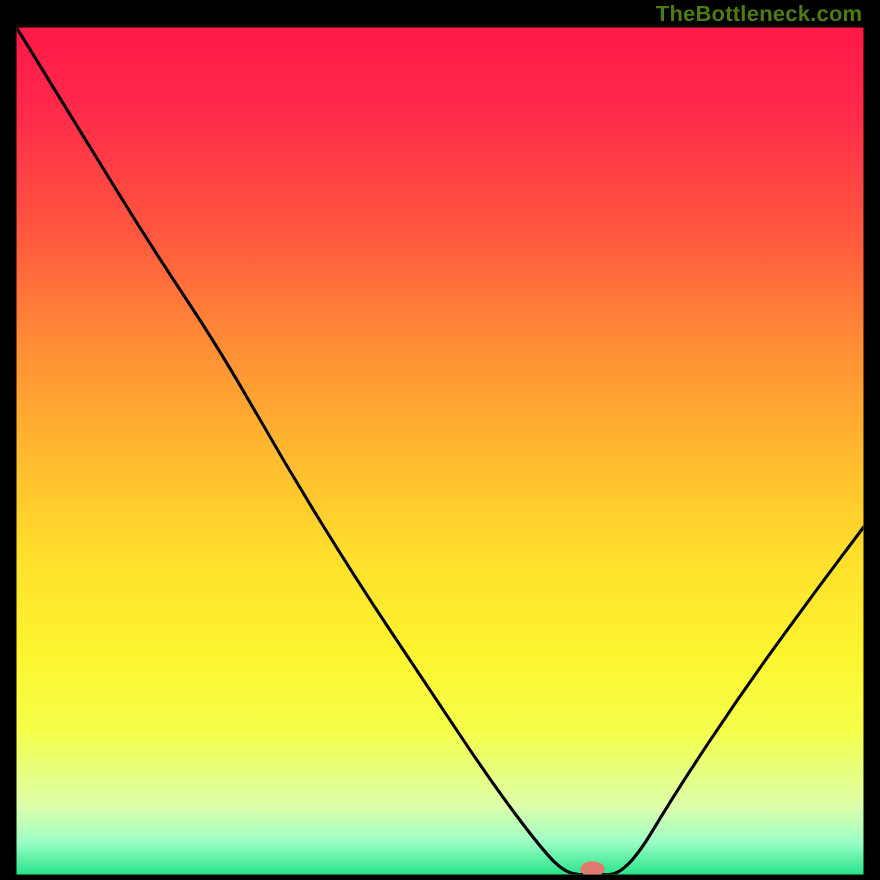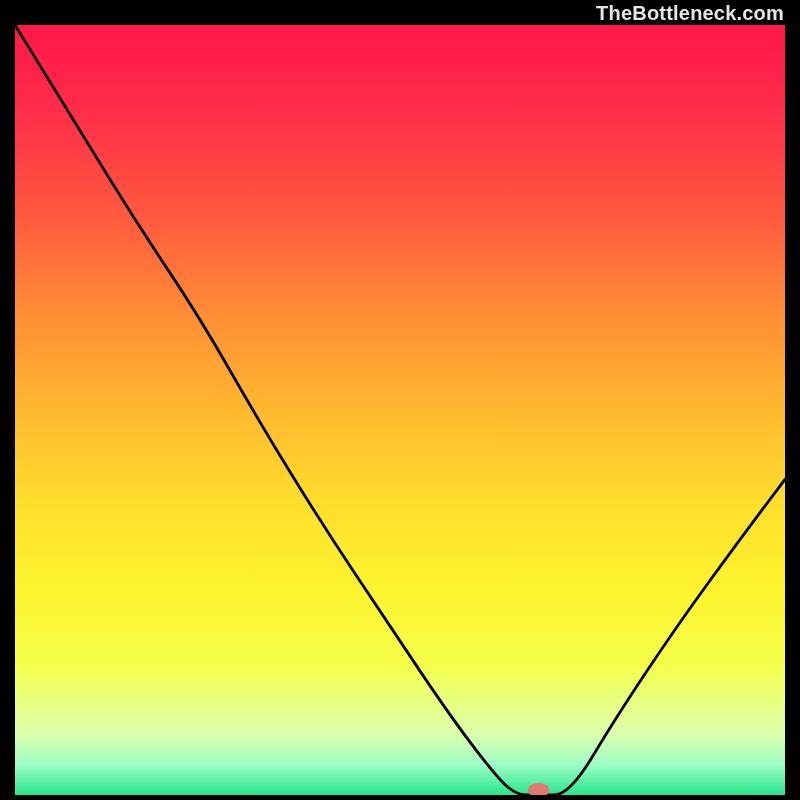--- a/index.html
+++ b/index.html
@@ -29,21 +29,21 @@
       #f5ff4a 83%,
       #dcffab 92%,
       #9ffec5 96%,
       #28e58c 100%
     );
   }
   #attribution {
     position: absolute;
     top: 2px;
     right: 16px;
-    color: #e5e5e5;
+    color: #4d7c0f;
     font-size: 20px;
     font-weight: 600;
     letter-spacing: 0.2px;
   }
   svg {
     position: absolute;
     left: 0;
     top: 0;
   }
   .curve-path {

